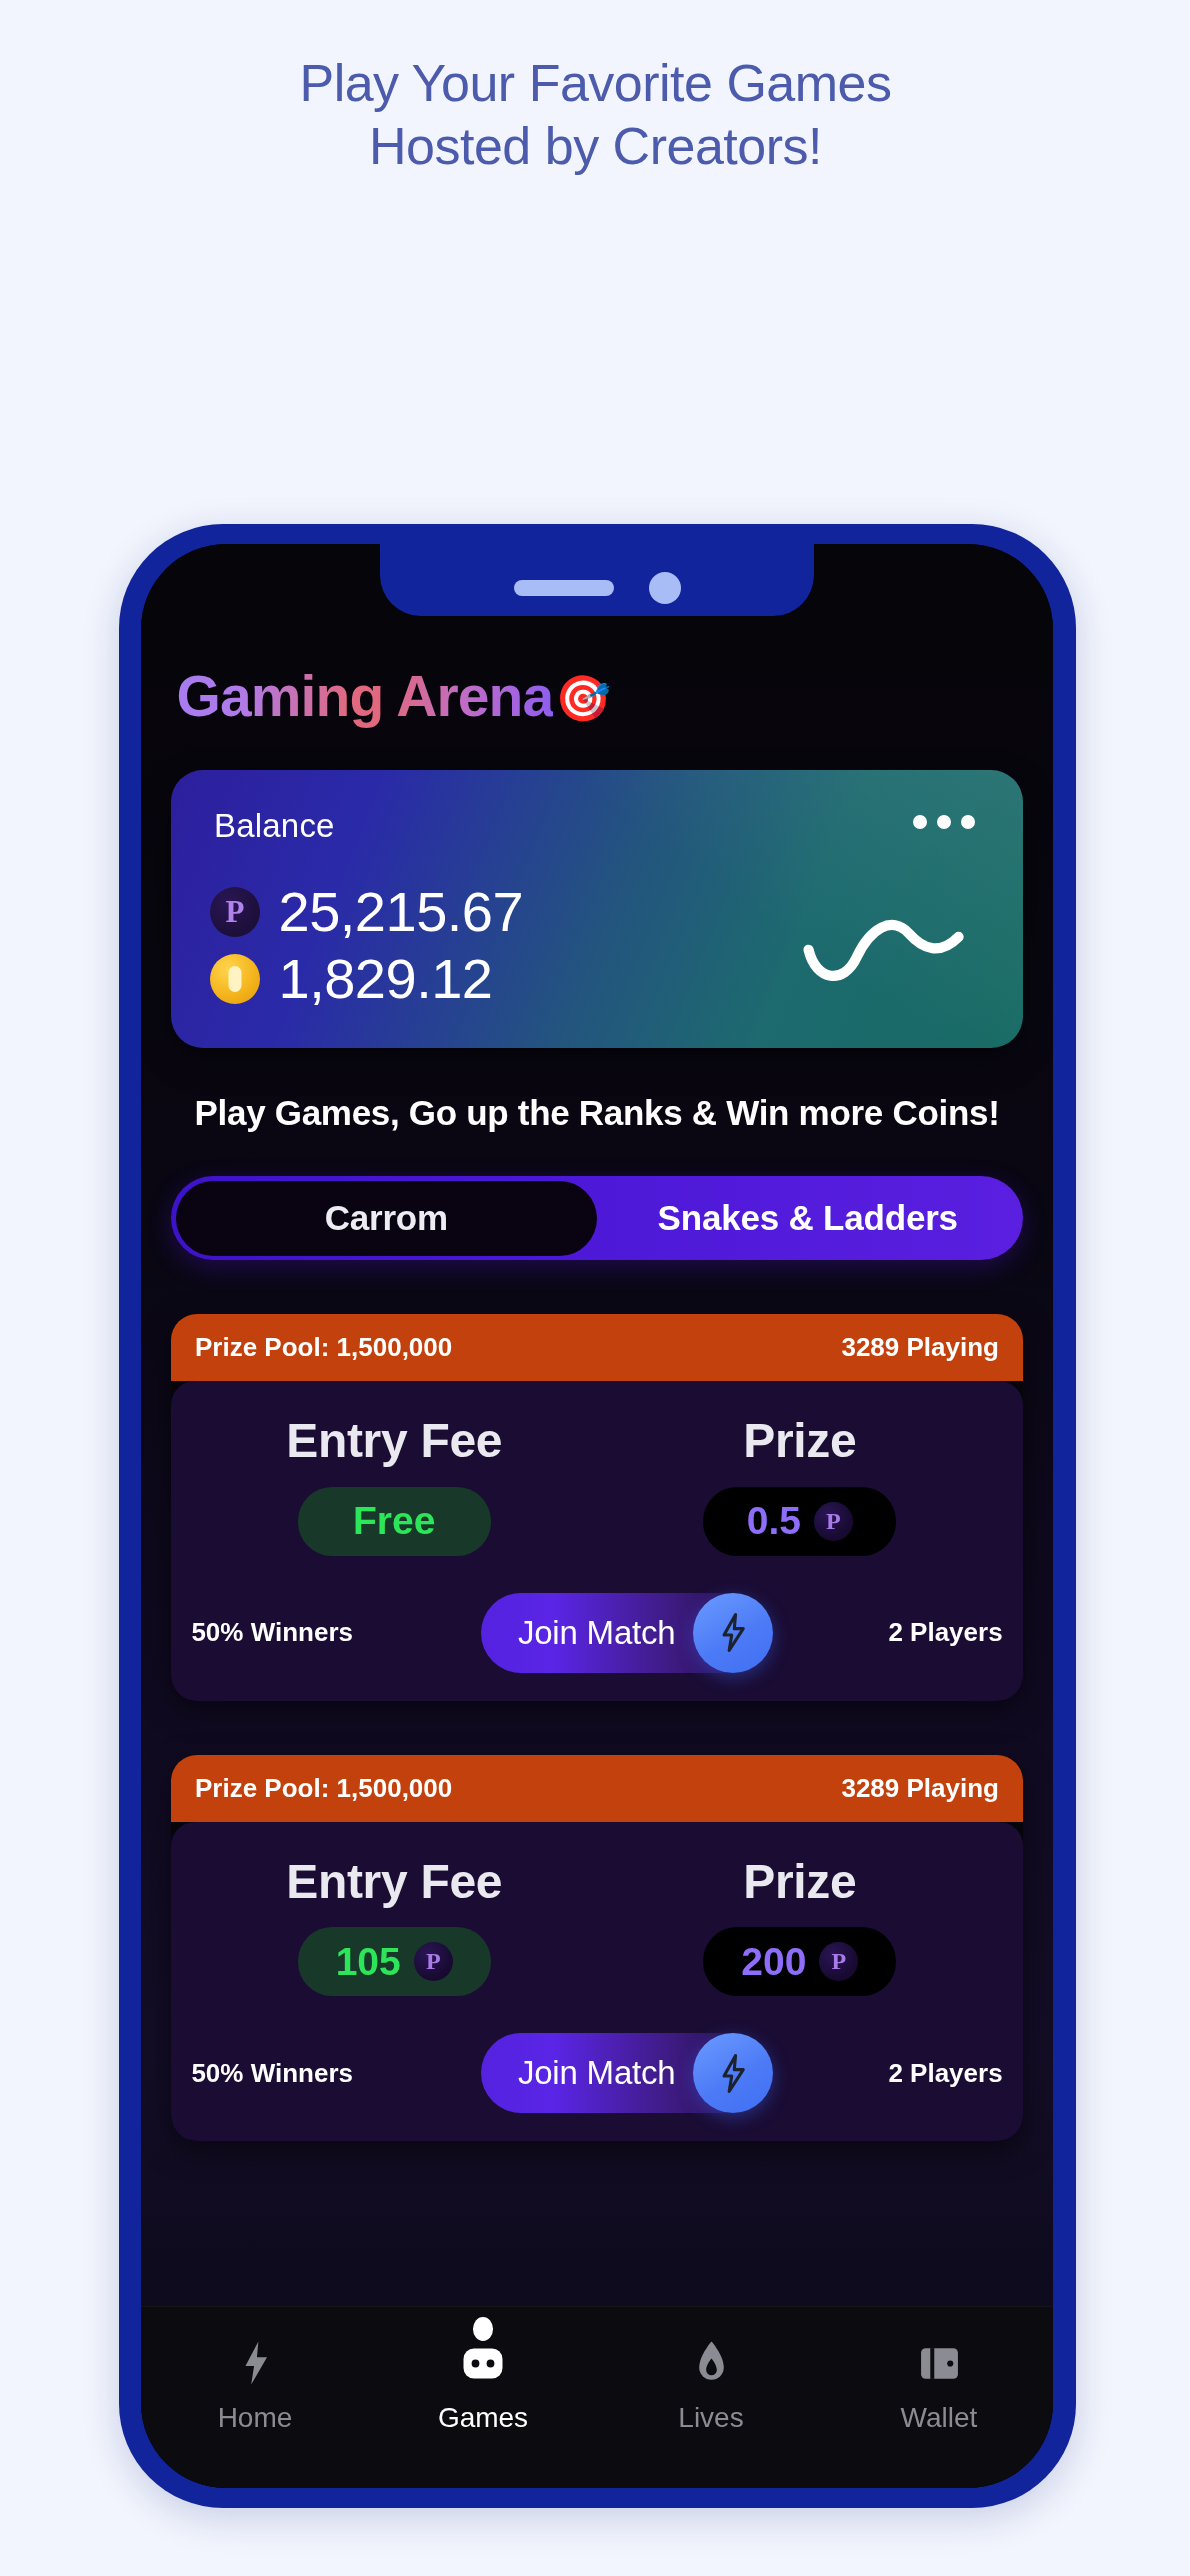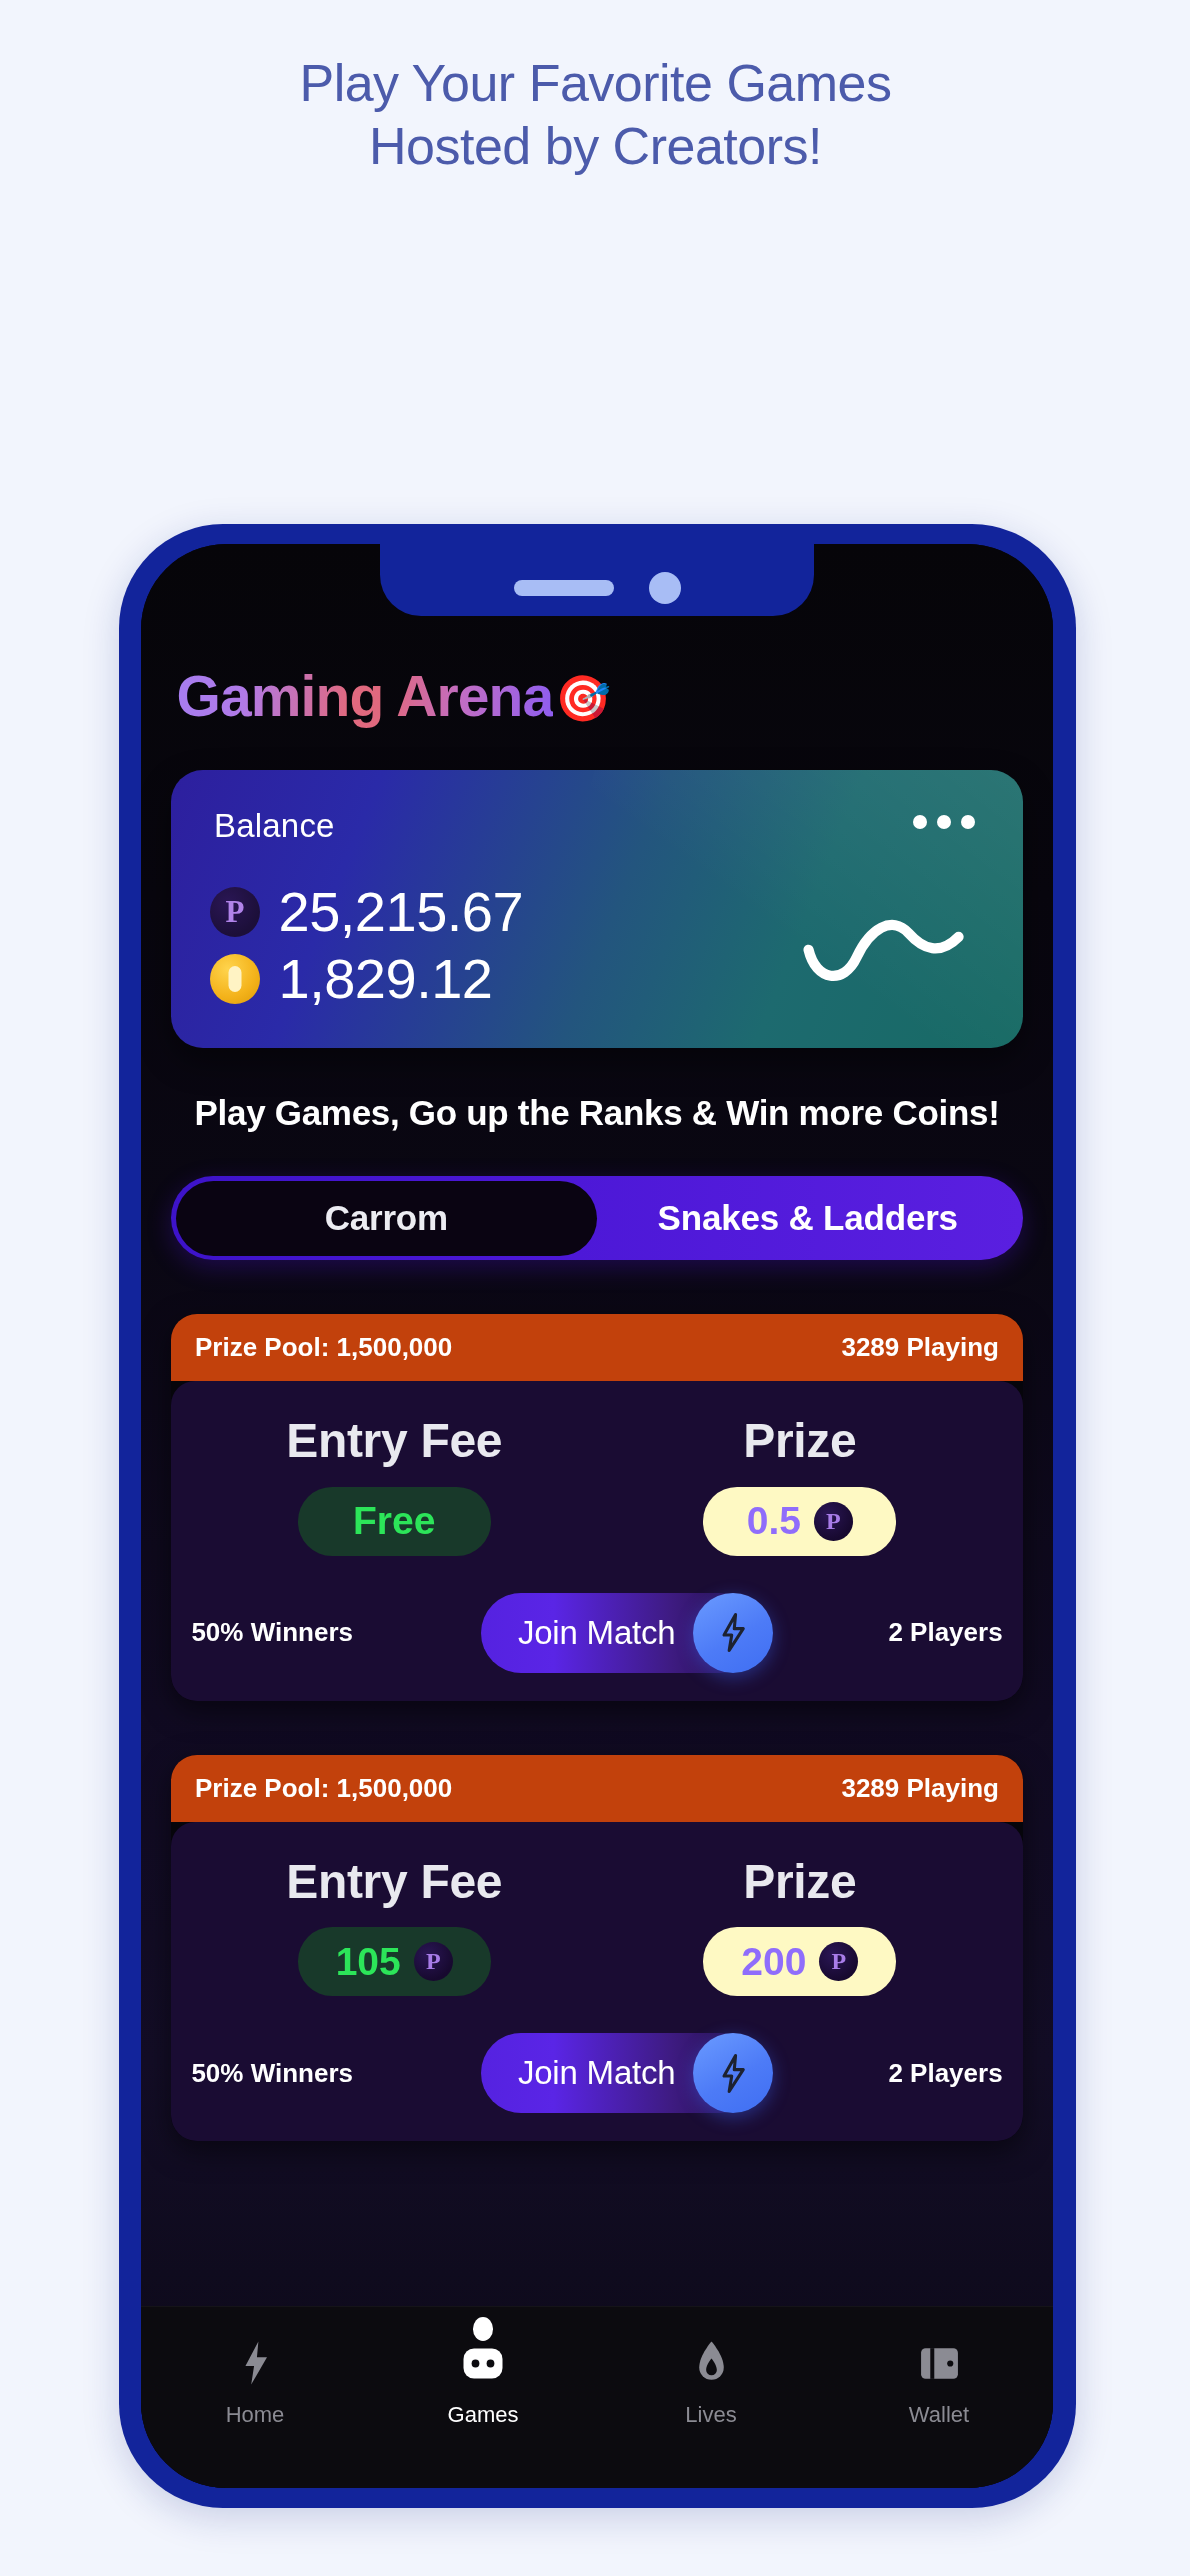--- a/index.html
+++ b/index.html
@@ -174,21 +174,21 @@
   .fee-row { display:flex; }
   .fee-col { flex:1; text-align:center; }
   .fee-title { font-size:48px; font-weight:bold; color:#e9e9ef; letter-spacing:-0.3px; }
   .pill {
     margin:18.5px auto 0; height:69px; min-width:193px;
     border-radius:34px; display:inline-flex; align-items:center; justify-content:center;
     gap:13px; padding:0 35px;
     font-size:39px; font-weight:bold;
   }
   .pill.green { background:#18392a; color:#2ce559; }
-  .pill.indigo { background:#fef9c3; color:#8f6dfb; }
+  .pill.indigo { background:#000000; color:#8f6dfb; }
   .mini-coin {
     width:39px; height:39px; border-radius:50%;
     background:radial-gradient(circle at 36% 32%, #2a1655 0%, #17092f 70%);
     display:flex; align-items:center; justify-content:center;
     font-size:24px; font-weight:bold; color:#a87ce8;
     font-family:"Liberation Serif", serif;
   }
   .action-row {
     margin-top:37px; display:flex; align-items:center; justify-content:space-between;
   }
@@ -213,21 +213,21 @@
   
   .bottom-nav {
     height:182px; background:#0c0b0f;
     display:flex; align-items:flex-start; padding-top:32px;
     border-top:0.9px solid rgba(255,255,255,0.04);
   }
   .nav-item {
     flex:1; display:flex; flex-direction:column; align-items:center; gap:15px;
     position:relative;
   }
-  .nav-label { font-size:22px; color:#8b8b93; }
+  .nav-label { font-size:28px; color:#8b8b93; }
   .nav-item.active .nav-label { color:#ffffff; }
   .nav-dot {
     position:absolute; top:-22px; width:20.4px; height:24px; border-radius:50%;
     background:#ffffff;
   }
   .ico { width:48px; height:48px; display:flex; align-items:center; justify-content:center; }
 </style>
 </head>
 <body>
 

